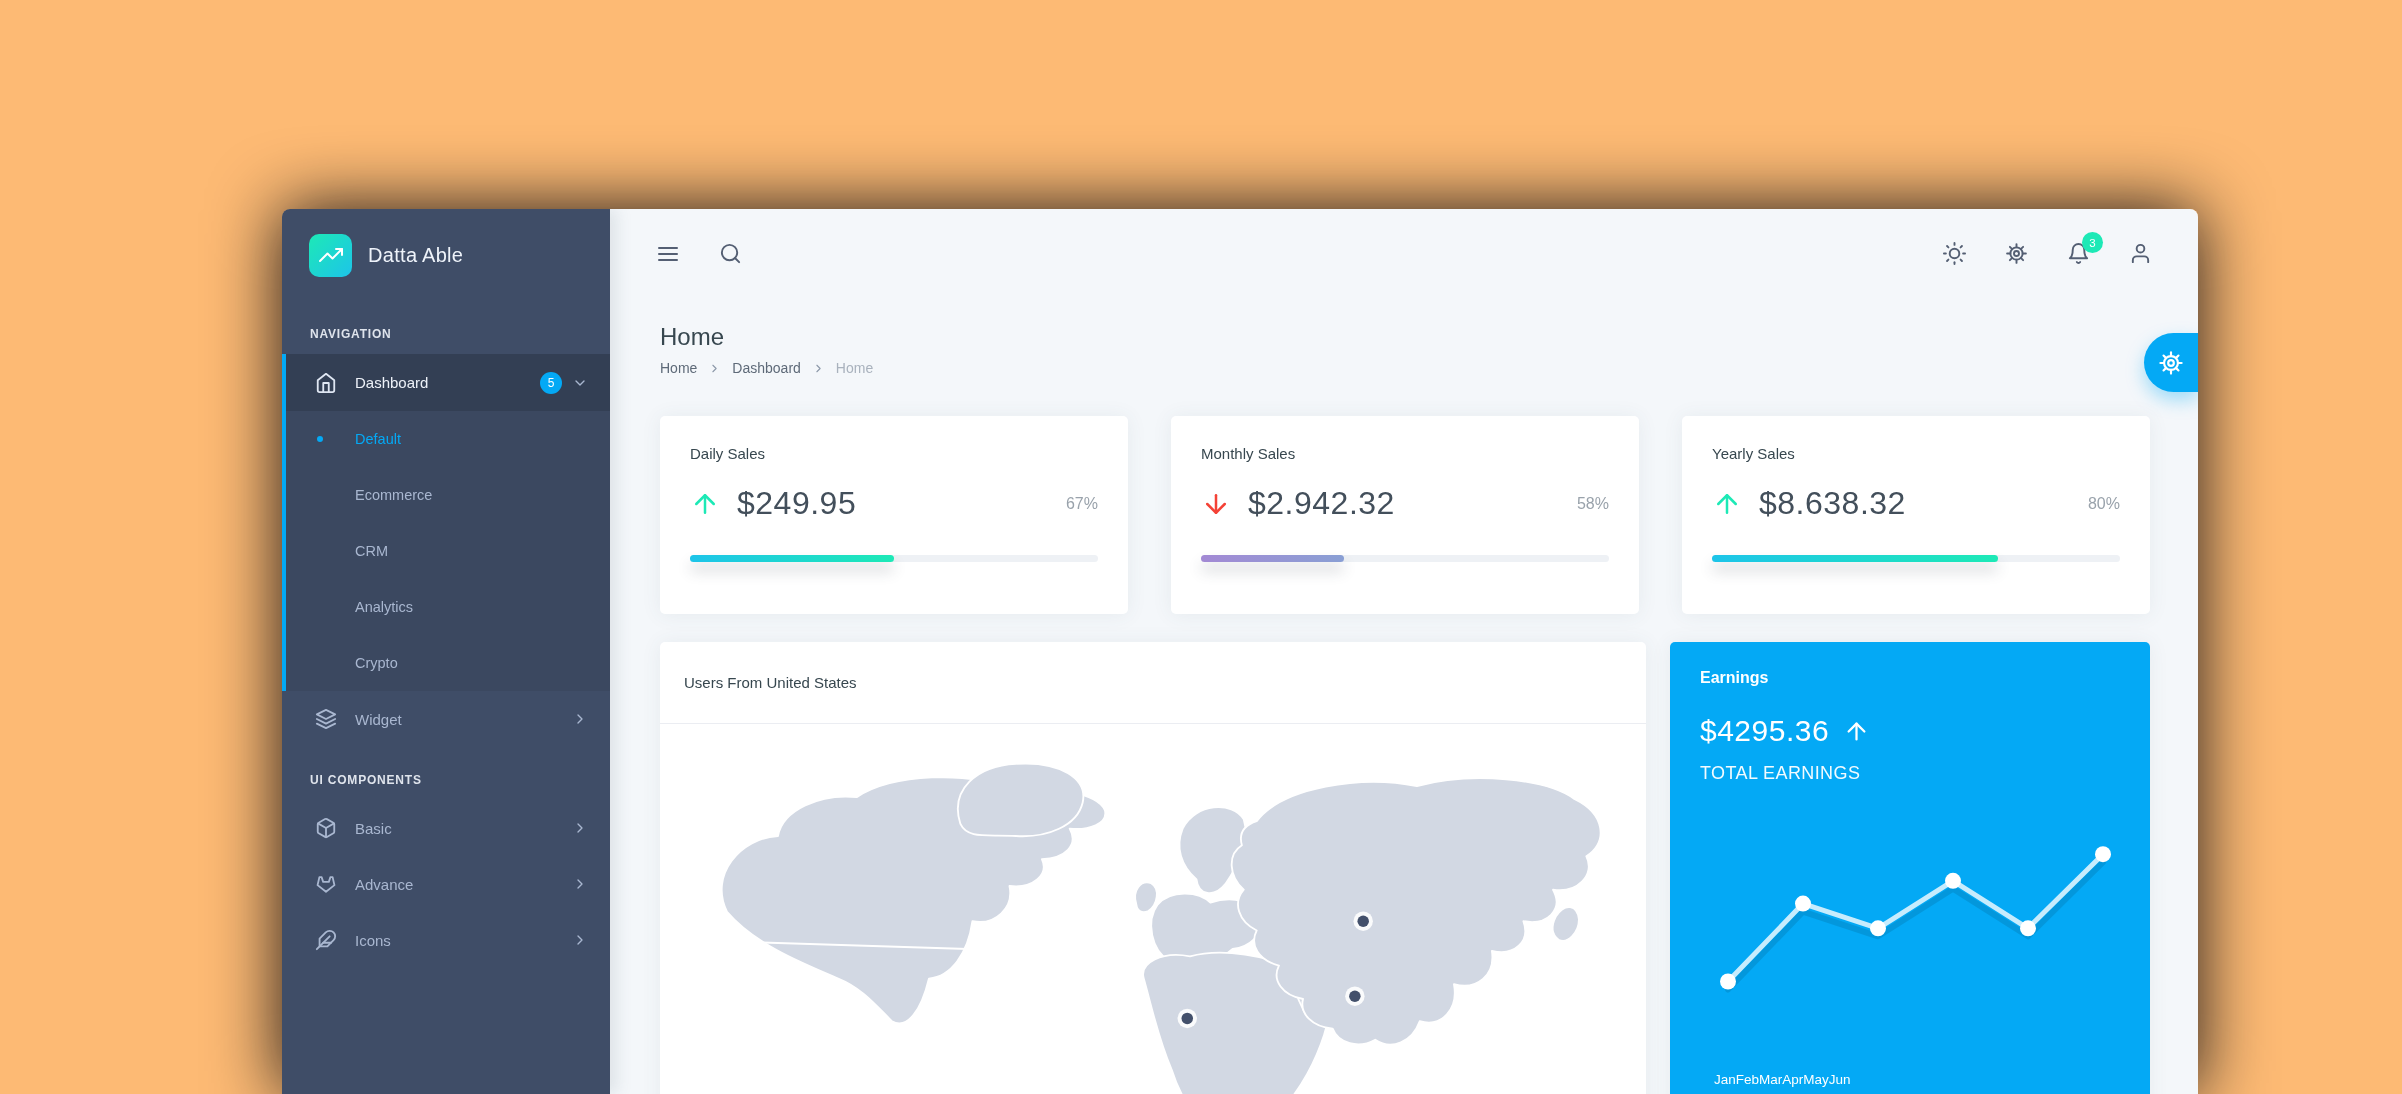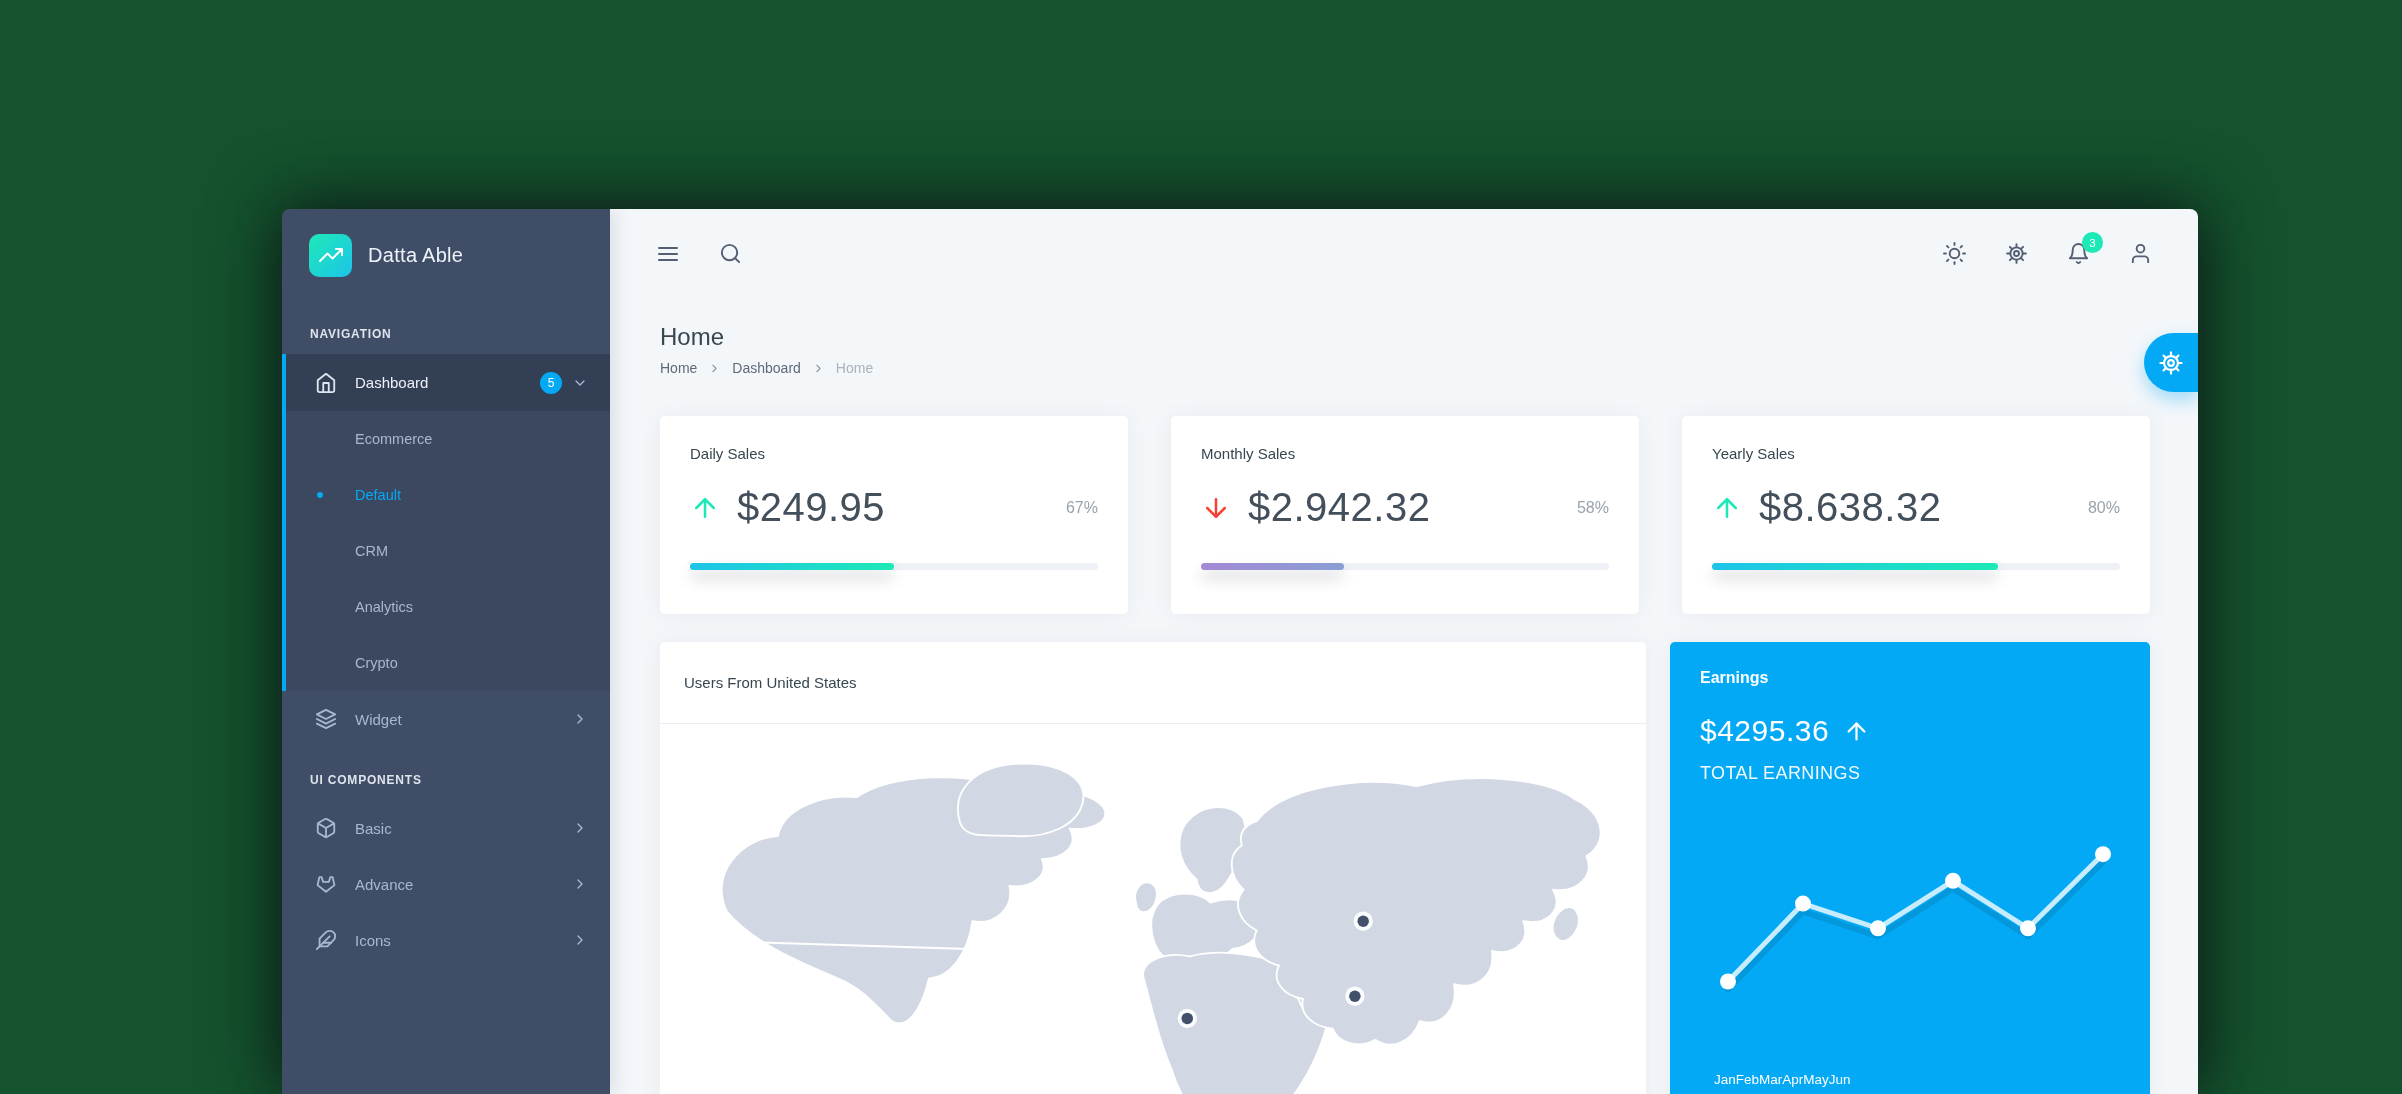--- a/index.html
+++ b/index.html
@@ -1,17 +1,17 @@
 <!DOCTYPE html>
 <html><head>
 <meta charset="utf-8">
 <style>
   html,body{margin:0;padding:0;background:#000;}
   *{box-sizing:border-box;font-family:"Liberation Sans","DejaVu Sans",sans-serif;}
-  .stage{position:relative;width:2402px;height:1094px;background:#14532d;overflow:hidden;}
+  .stage{position:relative;width:2402px;height:1094px;background:#fdba74;overflow:hidden;}
   .app{position:absolute;left:282px;top:209px;width:1916px;height:885px;display:flex;
        border-radius:8px 8px 0 0;overflow:hidden;box-shadow:0 0 70px rgba(10,12,18,.95);}
 
   
   .sidebar{width:328px;flex:none;background:#3f4d67;color:#a9b7d0;position:relative;z-index:2;
            box-shadow:7px 0 15px rgba(69,90,100,.12);}
   .brand{height:92px;display:flex;align-items:center;padding-left:27px;cursor:pointer;}
   .logo{width:43px;height:43px;border-radius:10px;background:linear-gradient(135deg,#1de9b6,#1dc4e9);
         display:flex;align-items:center;justify-content:center;color:#fff;flex:none;}
   .brand-name{margin-left:16px;font-size:20px;color:#eef3fa;letter-spacing:.3px;font-weight:300;}
@@ -48,21 +48,21 @@
   .crumb-sep{width:13px;height:13px;color:#8c98a8;margin:0 11px;}
 
   .card{background:#fff;border-radius:5px;box-shadow:0 1px 20px 0 rgba(69,90,100,.08);}
   .stats-row{display:grid;grid-template-columns:1fr 1fr 1fr;gap:43px;margin-top:40px;}
   .stat-card{height:198px;padding:29px 30px;}
   .stat-title{margin:0;font-size:15px;font-weight:400;color:#37474f;}
   .stat-value-row{display:flex;align-items:center;margin-top:23px;}
   .dir-ic{width:30px;height:30px;flex:none;}
   .dir-ic.up{color:#1de9b6;}
   .dir-ic.down{color:#f44236;}
-  .stat-value{font-size:40px;font-weight:300;color:#434f5b;margin-left:17px;letter-spacing:.5px;}
+  .stat-value{font-size:32px;font-weight:300;color:#434f5b;margin-left:17px;letter-spacing:.5px;}
   .stat-pct{margin-left:auto;font-size:16px;color:#99a2ab;}
   .progress{margin-top:33px;height:7px;border-radius:6px;background:#eef1f5;position:relative;}
   .progress-fill{height:7px;border-radius:6px;box-shadow:0 9px 14px rgba(60,70,80,.22);}
   .grad-teal{background:linear-gradient(90deg,#1dc4e9,#1de9b6);}
   .grad-purple{background:linear-gradient(90deg,#a389d4,#899fd4);}
 
   .row2{display:grid;grid-template-columns:1fr 480px;gap:24px;margin-top:28px;}
   .map-card{height:562px;overflow:hidden;}
   .card-head{height:82px;display:flex;align-items:center;padding:0 24px;border-bottom:1px solid #ebedf2;}
   .card-head-title{margin:0;font-size:15px;font-weight:400;color:#37474f;}
@@ -114,26 +114,26 @@
         </span>
         <span class="nav-label">Dashboard</span>
         <span class="badge-blue">5</span>
         <span class="chev">
           <svg class="f" width="16" height="16" viewBox="0 0 24 24">
                 <polyline points="6 9 12 15 18 9"></polyline>
               </svg>
         </span>
       </div>
       <ul class="submenu">
-        <li class="sub-link">
-          <span>Ecommerce</span>
-        </li>
         <li class="sub-link active">
           <span class="bullet"></span>
           <span>Default</span>
+        </li>
+        <li class="sub-link">
+          <span>Ecommerce</span>
         </li>
         <li class="sub-link">
           <span>CRM</span>
         </li>
         <li class="sub-link">
           <span>Analytics</span>
         </li>
         <li class="sub-link">
           <span>Crypto</span>
         </li>

